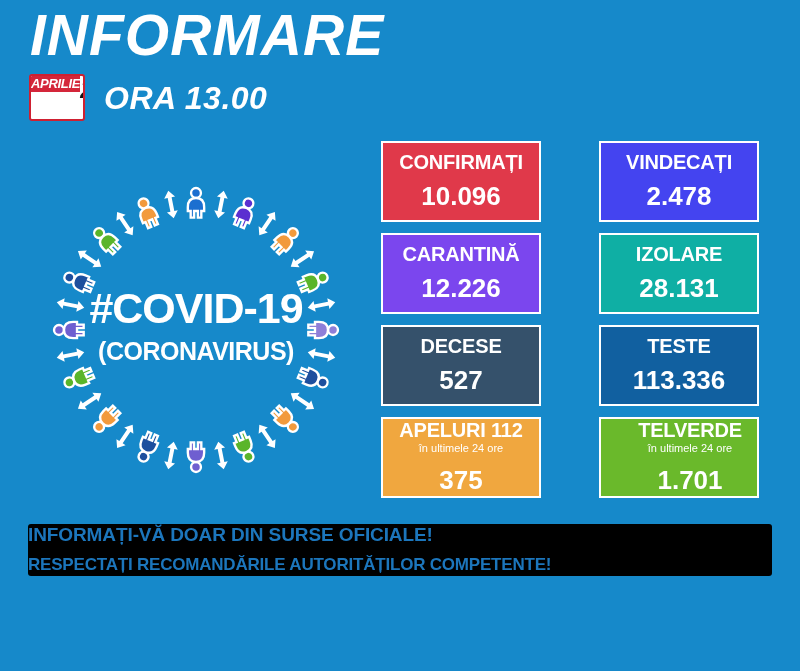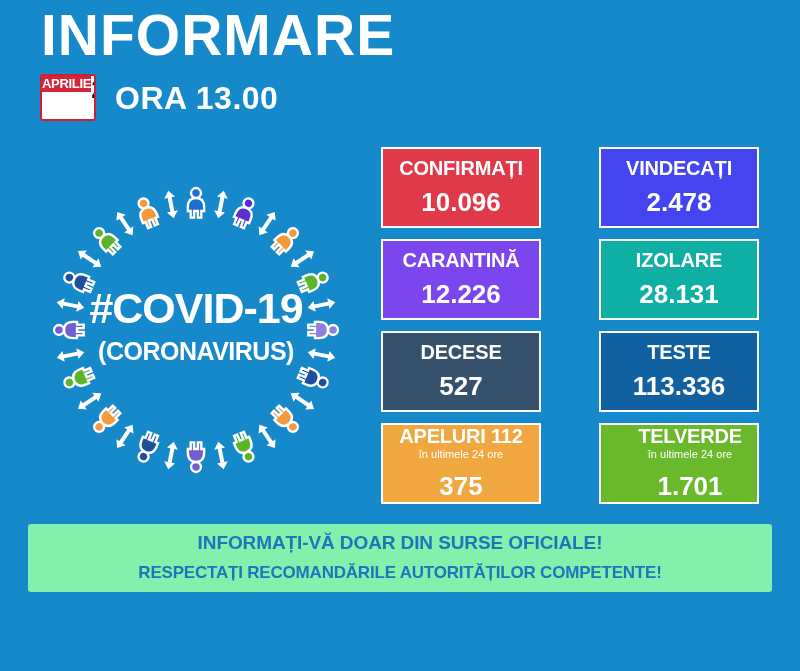--- a/index.html
+++ b/index.html
@@ -7,21 +7,21 @@
   body {
     width: 800px;
     height: 671px;
     background: #1689ca;
     font-family: "Liberation Sans", sans-serif;
     overflow: hidden;
     position: relative;
   }
 
   
-  #header { position: absolute; left: 11px; top: 0; width: 632px; height: 135px; }
+  #header { position: absolute; left: 0; top: 0; width: 632px; height: 135px; font-style: italic; }
 
   #title {
     position: absolute;
     left: 30px; top: 6px;
     font-size: 57px;
     font-weight: bold;
     color: #ffffff;
     letter-spacing: 1px;
     line-height: 1.05;
   }
@@ -70,21 +70,21 @@
   #illustration {
     position: absolute;
     left: 26px; top: 160px;
     width: 340px; height: 340px;
   }
   #illustration svg { display: block; width: 340px; height: 340px; }
 
   
   #stats {
     position: absolute;
-    left: 381px; top: 147px;
+    left: 381px; top: 141px;
     width: 378px;
     display: grid;
     grid-template-columns: 160px 160px;
     grid-column-gap: 58px;
     grid-row-gap: 11px;
   }
 
   .stat-box {
     height: 81px;
     border: 2px solid #ffffff;
@@ -113,26 +113,25 @@
     font-weight: normal;
     line-height: 1.1;
     margin-top: 0px;
   }
   .stat-box.with-sub .stat-value { margin-top: 12px; }
 
   
   #cta {
     position: absolute;
     left: 28px; top: 524px;
-    width: 744px; height: 68px;
-    background: #86efac;
+    width: 744px; height: 52px;
+    background: #000000;
     border-radius: 3px;
     display: flex;
     flex-direction: column;
-    align-items: center;
     justify-content: center;
     color: #1c76bc;
   }
   #cta-line1 {
     font-size: 19px;
     font-weight: bold;
     letter-spacing: -0.1px;
     line-height: 1.1;
   }
   #cta-line2 {

